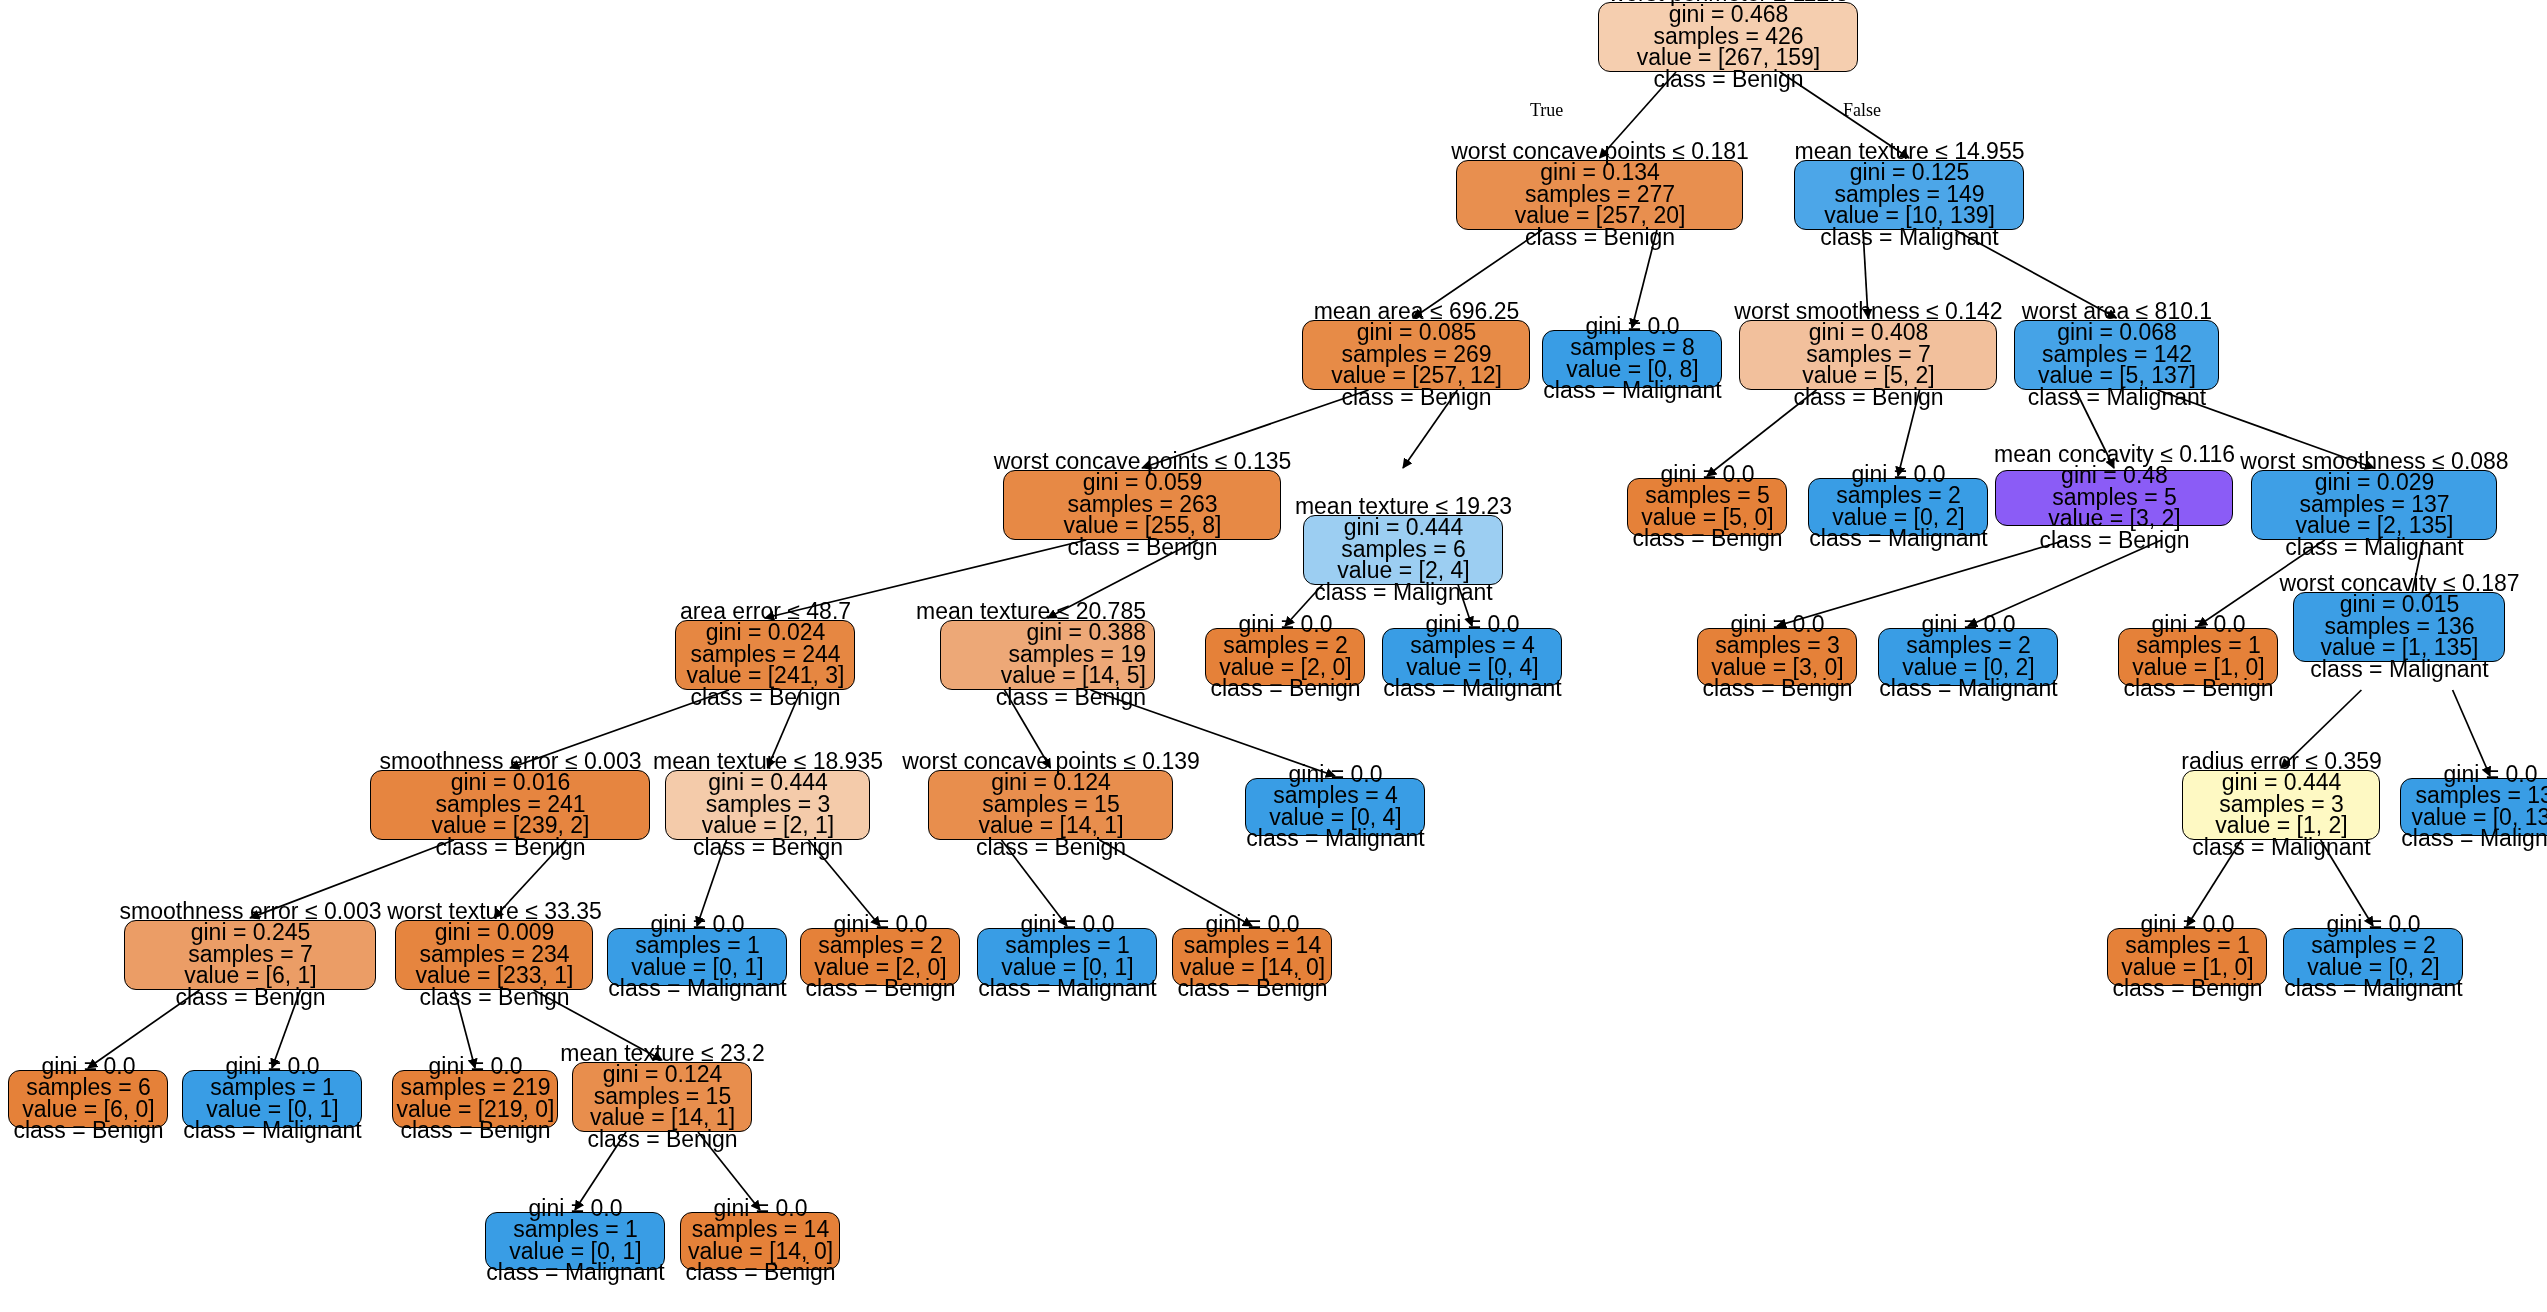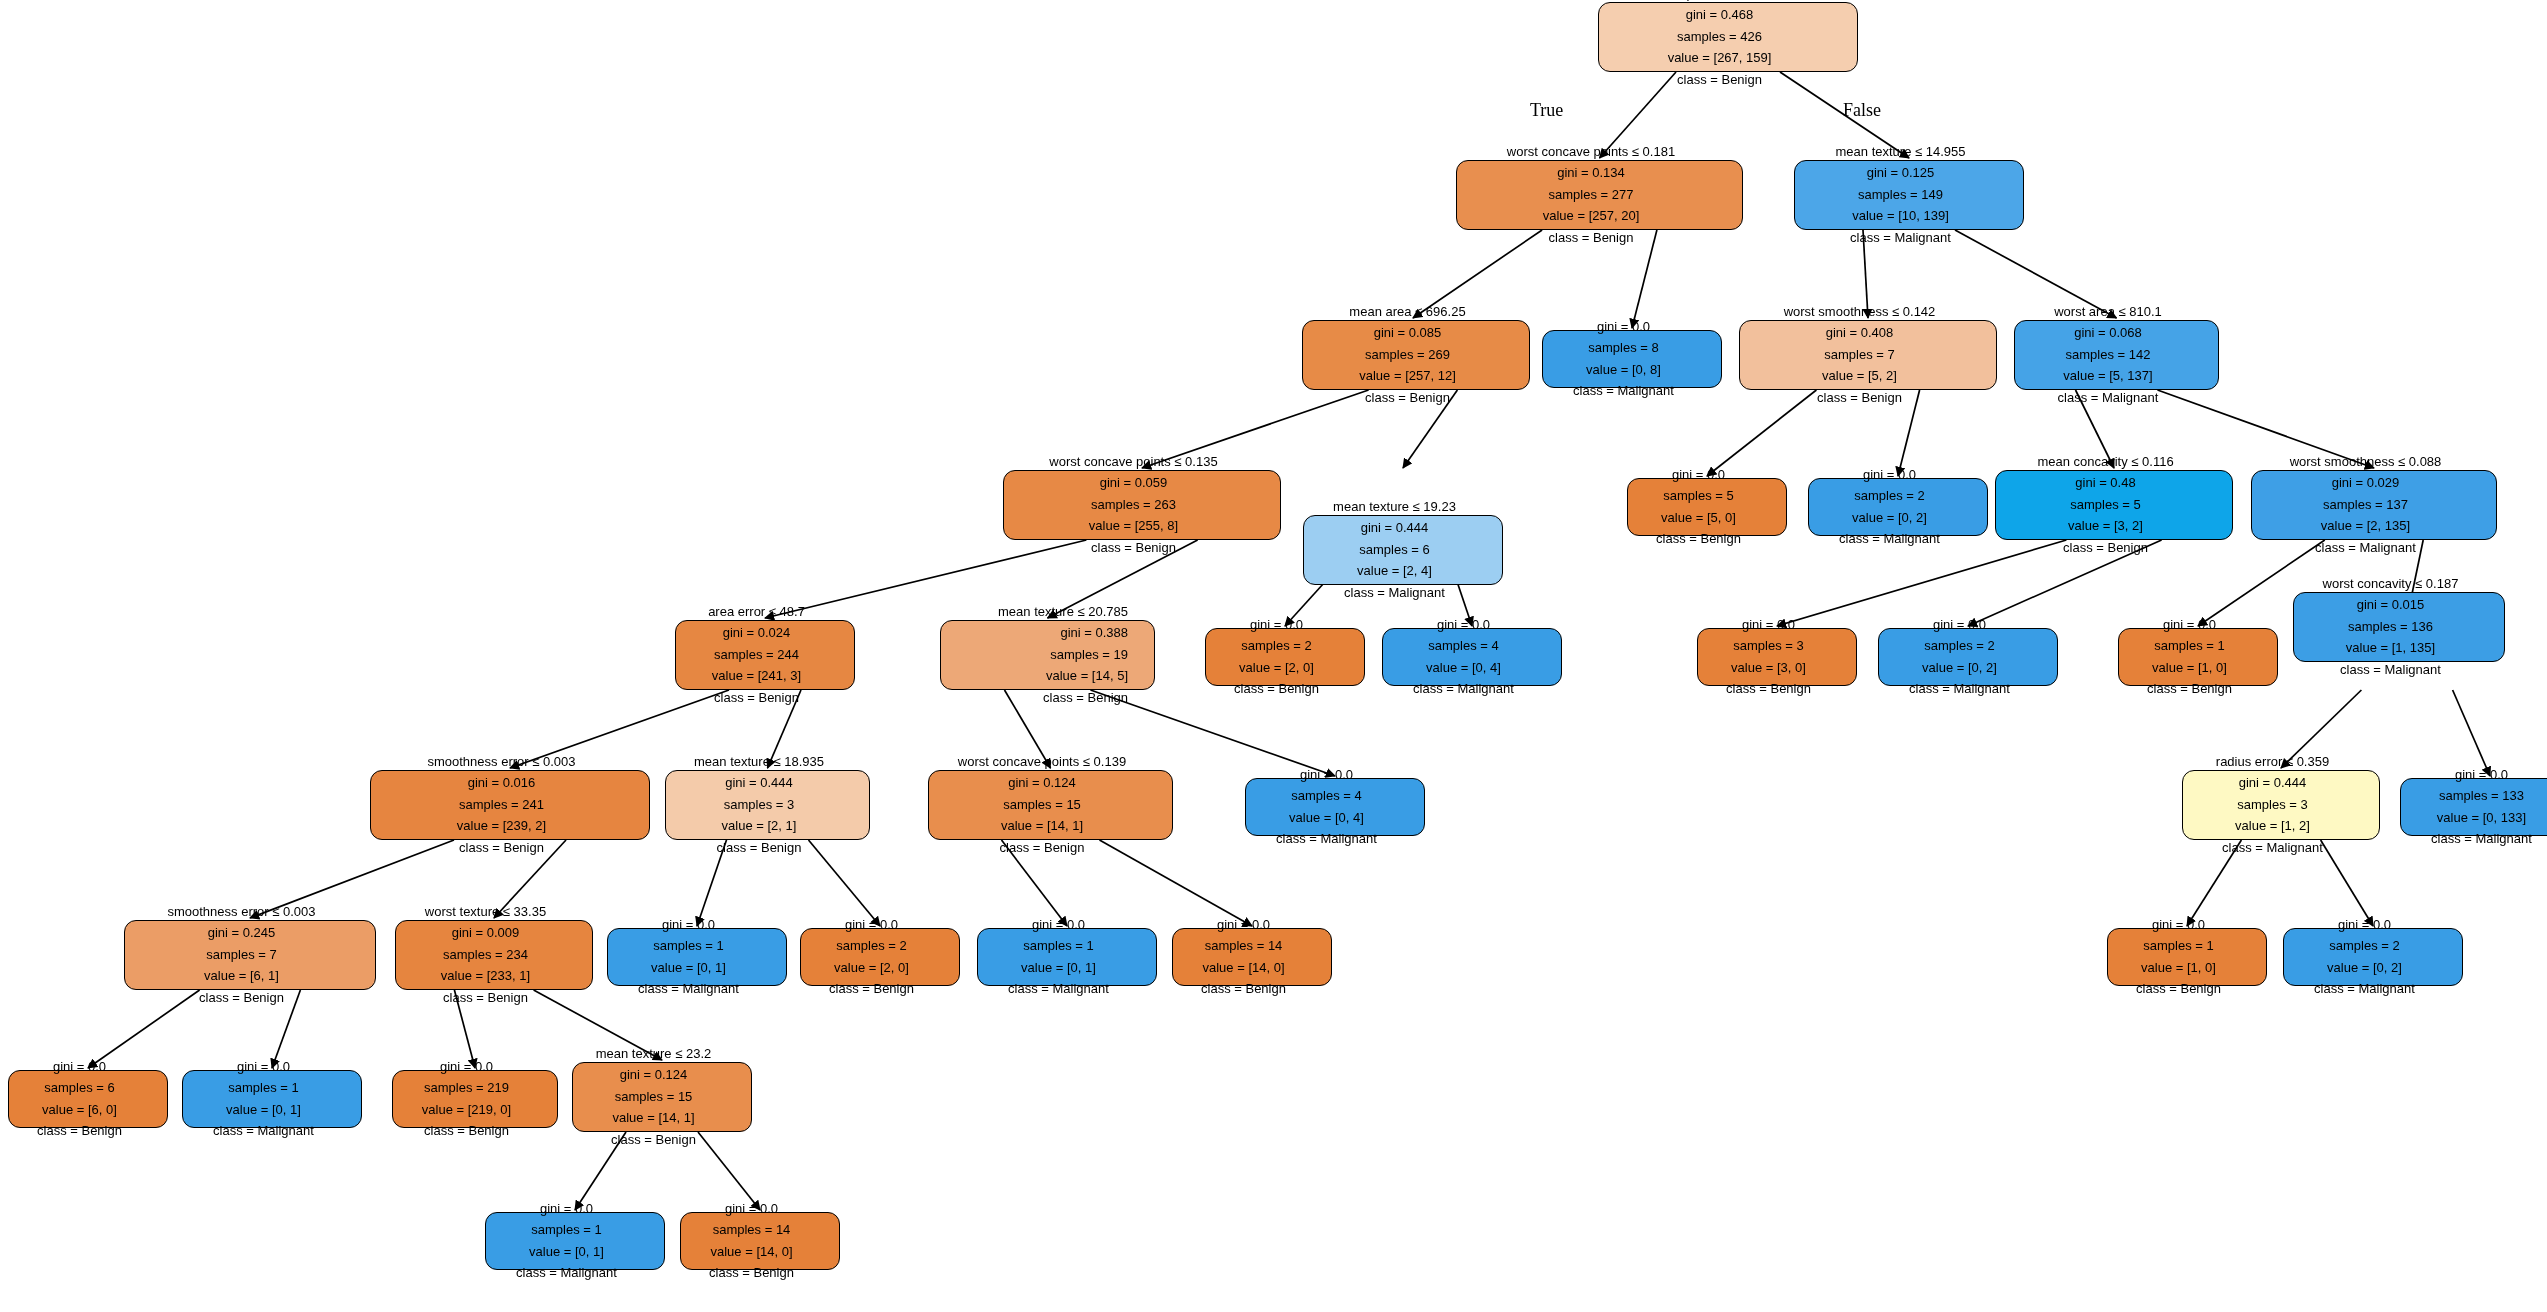--- a/index.html
+++ b/index.html
@@ -23,23 +23,23 @@
     height: 1312px;
     pointer-events: none;
   }
   .tree-node {
     position: absolute;
     box-sizing: border-box;
     border: 1.6px solid #000000;
     border-radius: 12px;
     text-align: center;
     color: #000000;
-    font-size: 13px;
+    font-size: 23px;
     line-height: 21.4px;
-    padding: 4px 26px 5px 9px;
+    padding: 4px 8px 5px 9px;
     white-space: nowrap;
     display: flex;
     flex-direction: column;
     justify-content: center;
     align-items: center;
   }
   .tree-node .ln {
     display: block;
   }
   .edge-label {
@@ -171,21 +171,21 @@
         <span class="ln">samples = 5</span>
         <span class="ln">value = [5, 0]</span>
         <span class="ln">class = Benign</span>
       </div>
       <div class="tree-node" style="left: 1808px; top: 478px; width: 180px; height: 58px; background: rgb(57, 157, 229);">
         <span class="ln">gini = 0.0</span>
         <span class="ln">samples = 2</span>
         <span class="ln">value = [0, 2]</span>
         <span class="ln">class = Malignant</span>
       </div>
-      <div class="tree-node" style="left: 1995px; top: 470px; width: 238px; height: 70px; background: #0ea5e9;">
+      <div class="tree-node" style="left: 1995px; top: 470px; width: 238px; height: 56px; background: #8b5cf6;">
         <span class="ln">mean concavity ≤ 0.116</span>
         <span class="ln">gini = 0.48</span>
         <span class="ln">samples = 5</span>
         <span class="ln">value = [3, 2]</span>
         <span class="ln">class = Benign</span>
       </div>
       <div class="tree-node" style="left: 2251px; top: 470px; width: 246px; height: 70px; background: rgb(62, 159, 230);">
         <span class="ln">worst smoothness ≤ 0.088</span>
         <span class="ln">gini = 0.029</span>
         <span class="ln">samples = 137</span>

